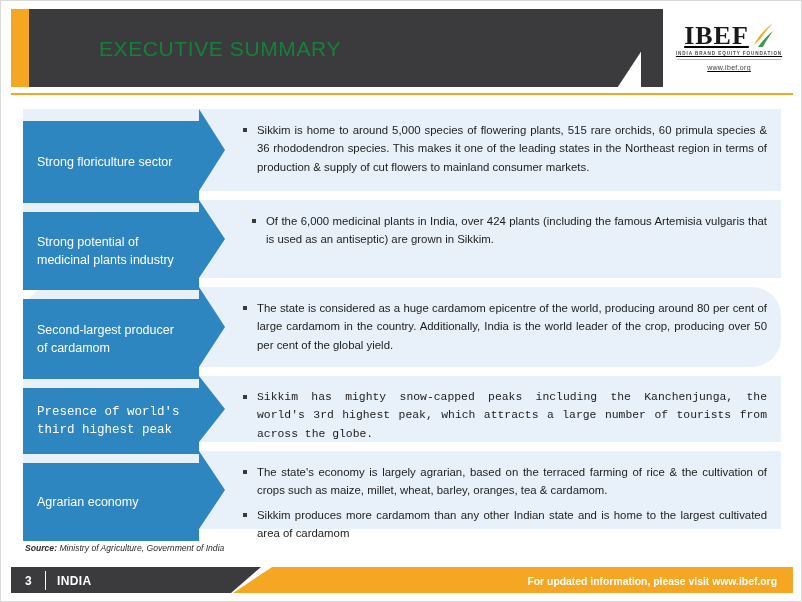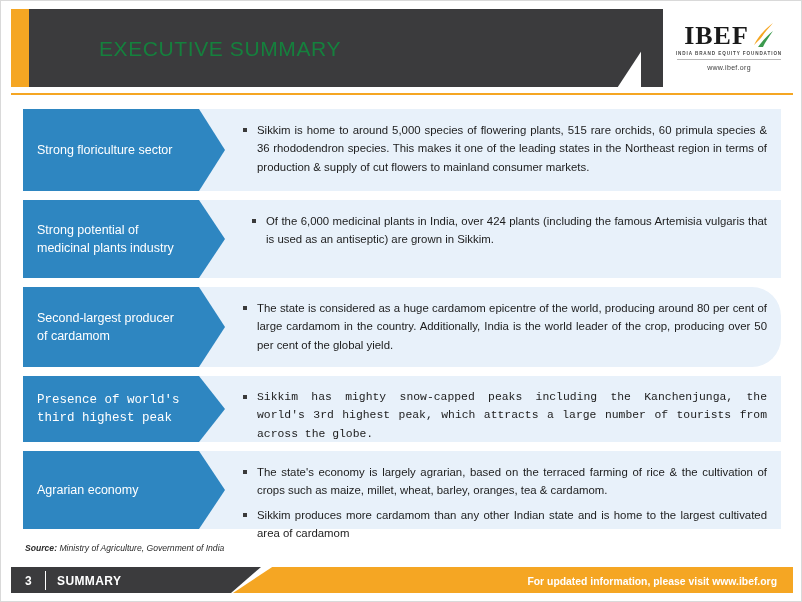--- a/index.html
+++ b/index.html
@@ -51,20 +51,21 @@
     font-size: 21px;
     letter-spacing: 0.6px;
     font-weight: 400;
   }
   .hdr-logo-box {
     position: absolute;
     top: 8px; right: 8px;
     width: 132px; height: 78px;
     background: #ffffff;
     text-align: center;
+    text-decoration: underline;
   }
   .logo-row {
     position: relative;
     height: 40px;
     display: flex;
     align-items: flex-end;
     justify-content: center;
     gap: 3px;
   }
   .logo-ibef {
@@ -112,21 +113,21 @@
     top: 108px; left: 22px;
     width: 758px;
   }
   .row {
     position: relative;
     margin-bottom: 9px;
     background: #e8f1fa;
   }
   .row-label {
     position: absolute;
-    top: 0; left: 0;
+    top: 12px; left: 0;
     height: 100%;
     width: 176px;
     background: #2e86c1;
     color: #ffffff;
     display: flex;
     align-items: center;
     padding: 0 14px;
     font-size: 12.5px;
     line-height: 1.45;
     z-index: 2;
@@ -305,17 +306,17 @@
 
   <div class="source">
     <b>Source:</b><span> Ministry of Agriculture, Government of India</span>
   </div>
 
   <div class="footer">
     <div class="ftr-yellow"></div>
     <div class="ftr-dark"></div>
     <div class="ftr-page">3</div>
     <div class="ftr-div"></div>
-    <div class="ftr-state">SUMMARY</div>
+    <div class="ftr-state">INDIA</div>
     <div class="ftr-note">For updated information, please visit www.ibef.org</div>
   </div>
 
 </div>
 
 </body></html>

